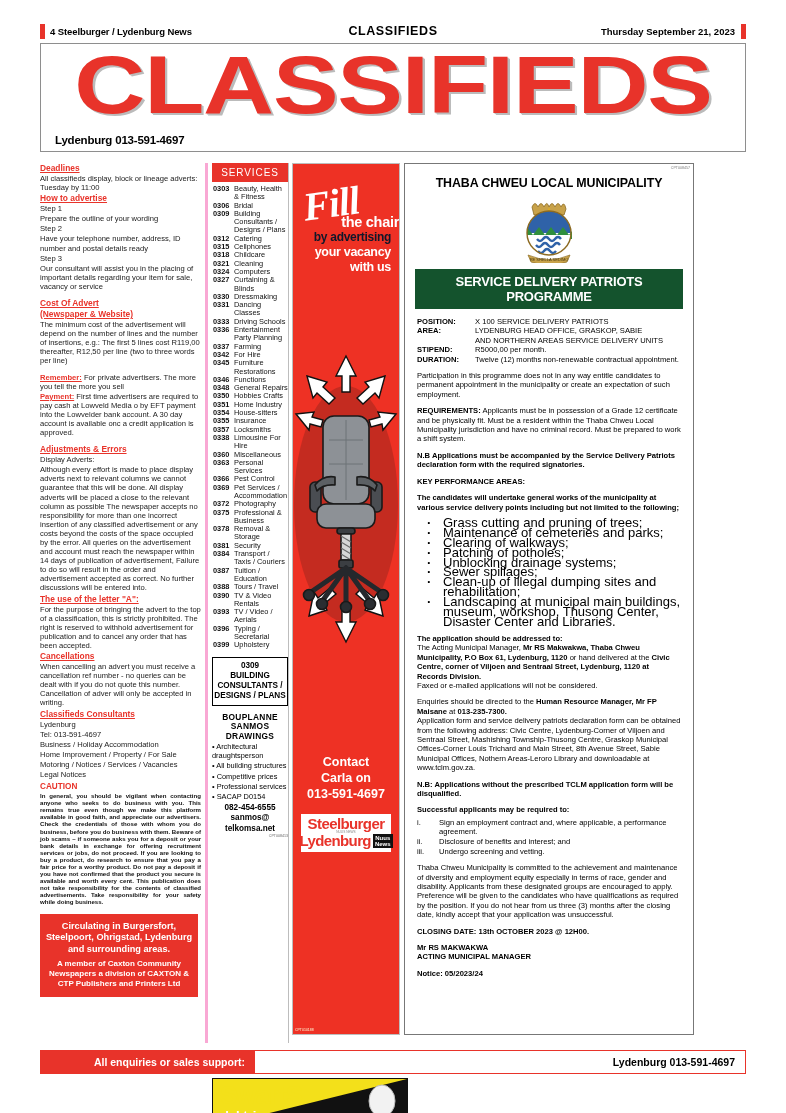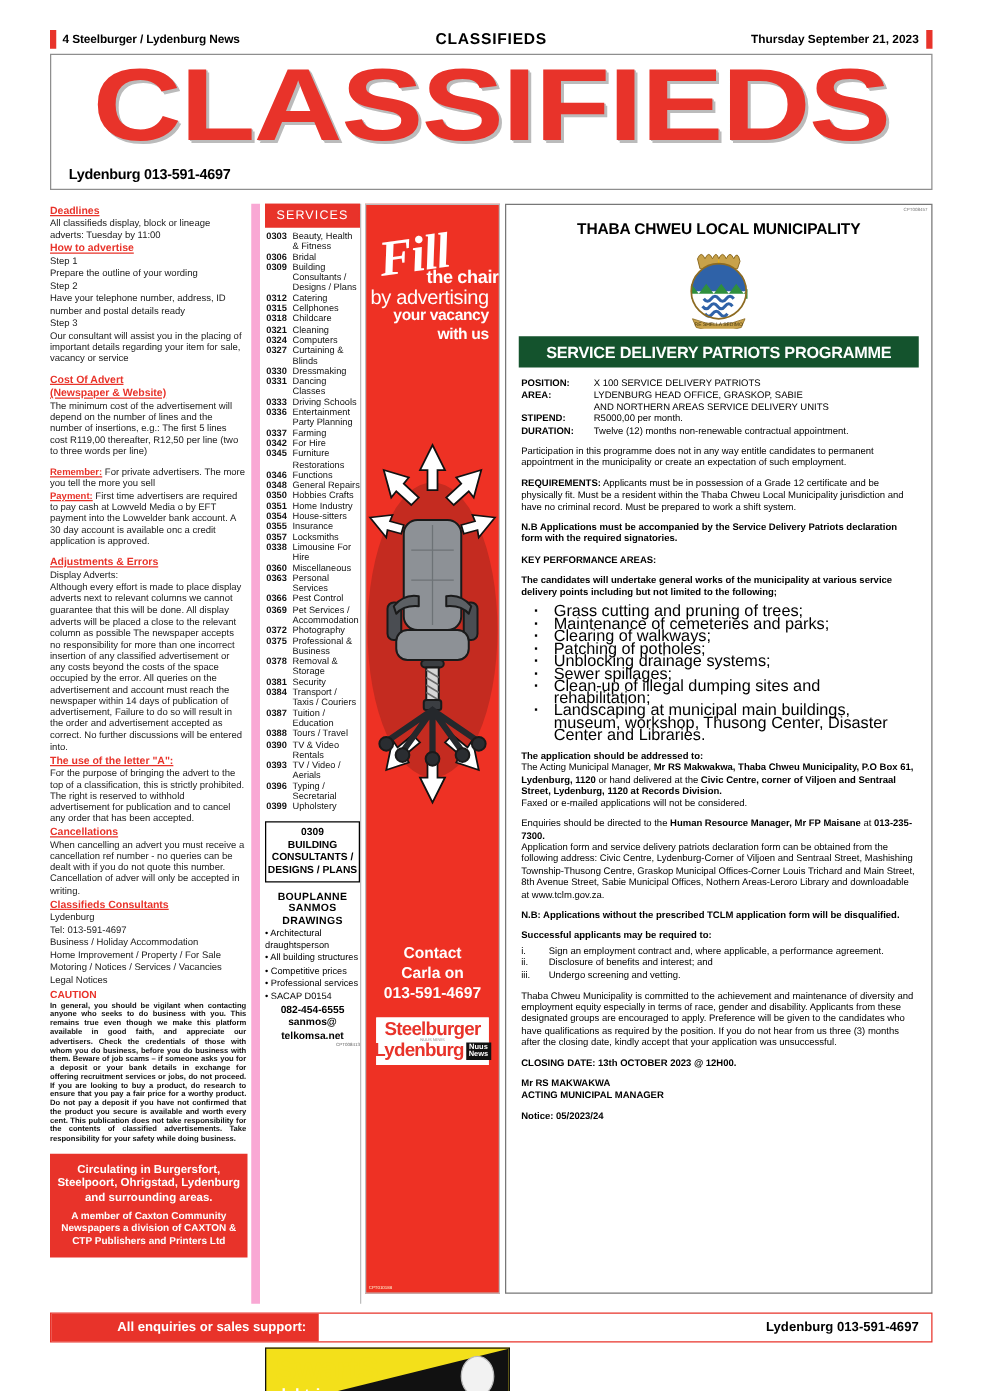--- a/index.html
+++ b/index.html
@@ -20,21 +20,21 @@
     color:#e8332a;letter-spacing:-1px;transform:scaleX(1.2);transform-origin:center top;
     text-shadow:1px 1px 0 #bbb,2px 2px 0 #bbb;}
   .mast-phone{position:absolute;left:14px;bottom:5px;font-size:11.5px;font-weight:bold;letter-spacing:-0.2px;}
   .mast-banner{position:absolute;left:250px;top:130px;background:#e8332a;color:#fff;
     font-size:10.5px;font-weight:bold;padding:5px 14px;letter-spacing:-0.1px;z-index:5;}
 
   
   .cols{position:absolute;left:40px;top:163px;width:706px;height:880px;}
 
   
-  .col1{position:absolute;left:0;top:0;width:168px;height:880px;border-right:7px solid #f9a8d4;padding-right:4px;box-sizing:border-box;}
+  .col1{position:absolute;left:0;top:0;width:168px;height:880px;border-right:3px solid #f9a8d4;padding-right:4px;box-sizing:border-box;}
   .c1h{color:#e8332a;font-weight:bold;font-size:8.4px;text-decoration:underline;margin:0 0 1px 0;line-height:10px;}
   .c1p{font-size:7.6px;line-height:9.1px;margin:0 0 1px 0;color:#1a1a1a;}
   .c1p b.red{color:#e8332a;text-decoration:underline;}
   .c1gap{height:6px;}
   .caution-h{color:#e8332a;font-weight:bold;font-size:8.2px;margin:3px 0 1px 0;}
   .caution-p{font-size:6.1px;line-height:7.1px;text-align:justify;color:#111;font-weight:bold;}
   .circ{background:#e8332a;color:#fff;text-align:center;padding:7px 4px 8px 4px;margin-top:8px;width:158px;box-sizing:border-box;}
   .circ-a{font-size:9.2px;font-weight:bold;line-height:11.5px;}
   .circ-b{font-size:8px;font-weight:bold;line-height:10px;margin-top:4px;}
 
@@ -63,36 +63,36 @@
     font-family:"Liberation Sans",sans-serif;}
   .sw-sub1{position:absolute;left:5px;top:29px;font-size:13px;font-weight:bold;color:#fff;}
   .sw-bulb{position:absolute;right:8px;top:4px;width:34px;height:54px;}
 
   
   .col3{position:absolute;left:252px;top:0;width:108px;height:872px;border:1px solid #bdbdbd;
     background:#ee3124;box-sizing:border-box;overflow:hidden;}
   .fill-script{position:absolute;left:10px;top:16px;font-family:"Liberation Serif",serif;font-style:italic;
     font-weight:bold;font-size:40px;color:#fff;transform:rotate(-8deg);letter-spacing:-1px;}
   .fill-l2{position:absolute;right:0;top:50px;font-size:14.5px;font-weight:bold;color:#fff;letter-spacing:-0.3px;}
-  .fill-l3{position:absolute;right:8px;top:66px;font-size:16px;font-weight:normal;color:#ffffff;letter-spacing:-0.3px;}
+  .fill-l3{position:absolute;right:8px;top:66px;font-size:12px;font-weight:bold;color:#0f172a;letter-spacing:-0.3px;}
   .fill-l4{position:absolute;right:8px;top:81px;font-size:12.5px;font-weight:bold;color:#fff;letter-spacing:-0.3px;}
   .fill-l5{position:absolute;right:8px;top:96px;font-size:12.5px;font-weight:bold;color:#fff;letter-spacing:-0.3px;}
   .chair-wrap{position:absolute;left:0;top:190px;width:106px;height:290px;}
   .contact{position:absolute;left:0;right:0;top:590px;text-align:center;color:#fff;font-weight:bold;
     font-size:12.5px;line-height:16px;}
   .logo-box{position:absolute;left:8px;right:8px;top:650px;background:#fff;border:1px solid #fff;padding:2px 2px 3px 2px;}
   .logo-1{color:#e8332a;font-size:15px;font-weight:bold;line-height:14px;letter-spacing:-0.6px;text-align:center;}
   .logo-2{display:flex;align-items:center;justify-content:center;}
   .logo-2 .lyd{color:#e8332a;font-size:15px;font-weight:bold;letter-spacing:-0.6px;line-height:14px;}
   .logo-2 .nn{background:#111;color:#fff;font-size:6px;font-weight:bold;line-height:6px;padding:1px 2px;margin-left:2px;text-align:center;}
   .logo-mid{text-align:center;font-size:3.2px;color:#888;line-height:3px;}
   .col3ref{position:absolute;left:2px;bottom:2px;font-size:3.5px;color:#ffd;}
 
   
-  .col4{position:absolute;left:364px;top:0;width:342px;height:872px;border:1.2px solid #777;
+  .col4{position:absolute;left:364px;top:0;width:290px;height:872px;border:1.2px solid #777;
     background:#fff;box-sizing:border-box;padding:8px 12px 8px 12px;overflow:hidden;}
   .m-ref{position:absolute;right:3px;top:2px;font-size:3.6px;color:#777;}
   .m-title{text-align:center;font-size:12.4px;font-weight:bold;letter-spacing:-0.1px;margin-top:4px;}
   .crest{margin:7px auto 6px auto;width:62px;height:66px;position:relative;}
   .m-green{background:#14532d;color:#fff;text-align:center;font-size:13px;font-weight:bold;
     padding:5px 0 5px 0;letter-spacing:-0.2px;margin:0 -2px 8px -2px;}
   .kv{display:flex;font-size:7.6px;line-height:9.4px;}
   .kv .k{font-weight:bold;width:58px;flex:0 0 58px;}
   .kv .v{flex:1;}
   .mp{font-size:7.6px;line-height:9.4px;margin:7px 0 0 0;}

